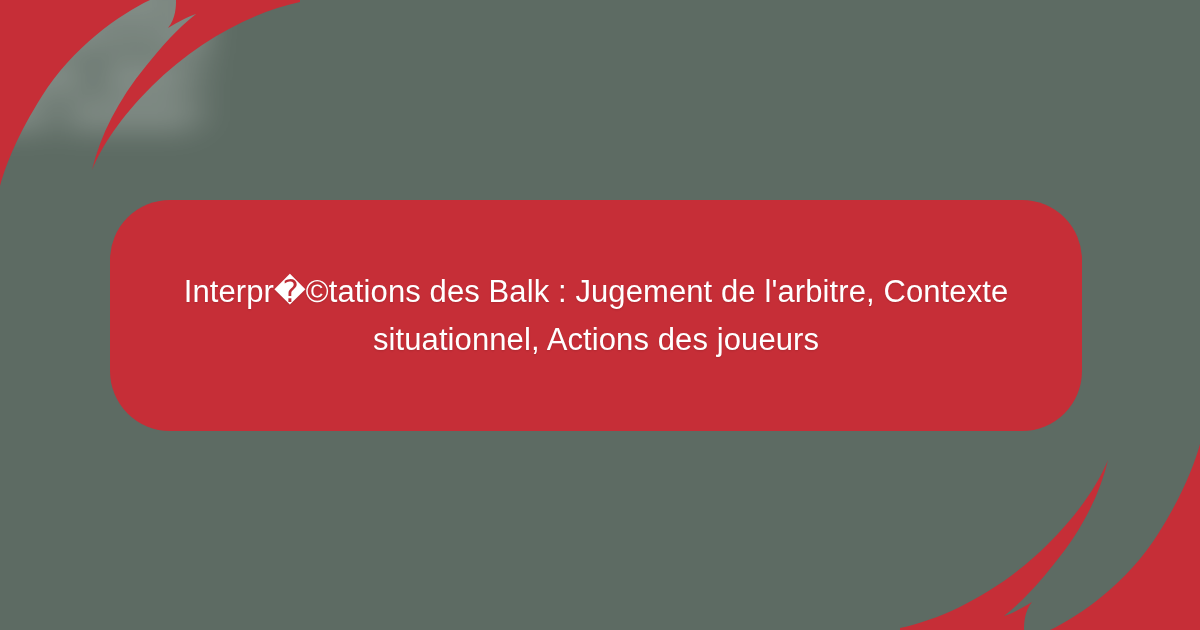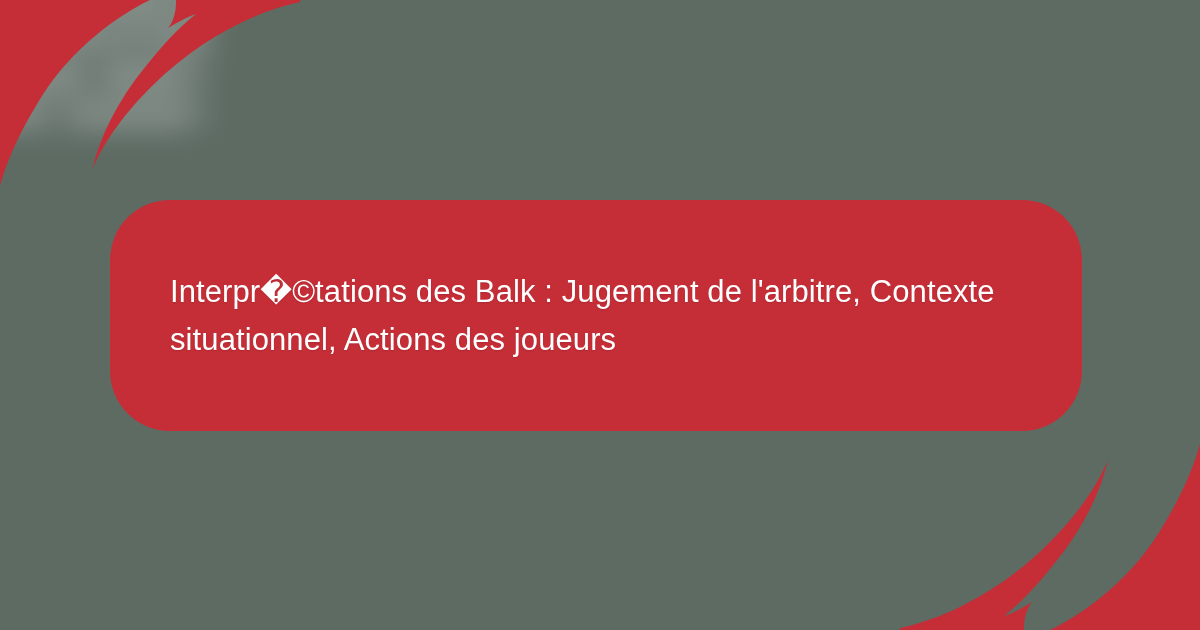--- a/index.html
+++ b/index.html
@@ -145,20 +145,21 @@
     align-items: center;
     justify-content: center;
     padding: 0 60px;
   }
   .title-text {
     margin: 0;
     color: #ffffff;
     font-size: 31px;
     font-weight: 400;
     line-height: 1.52;
+    text-align: center;
     letter-spacing: 0.1px;
     text-shadow: 0 1px 2px rgba(0,0,0,0.12);
   }
 </style>
 </head>
 <body>
 
 <div class="og-card">
 
   <div class="photo">

